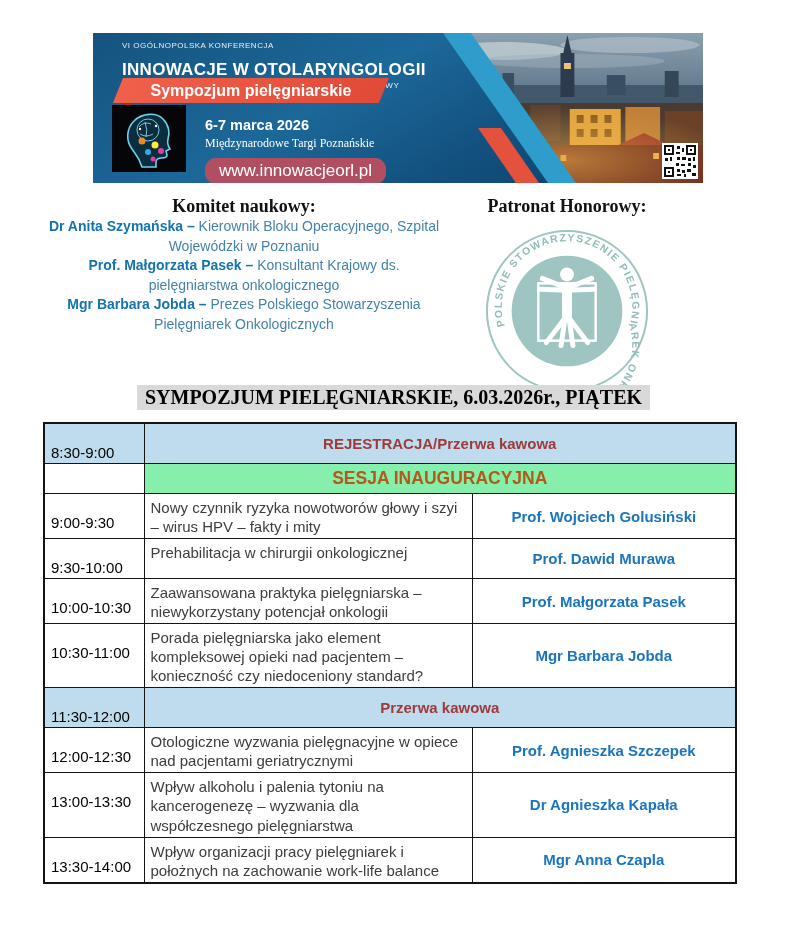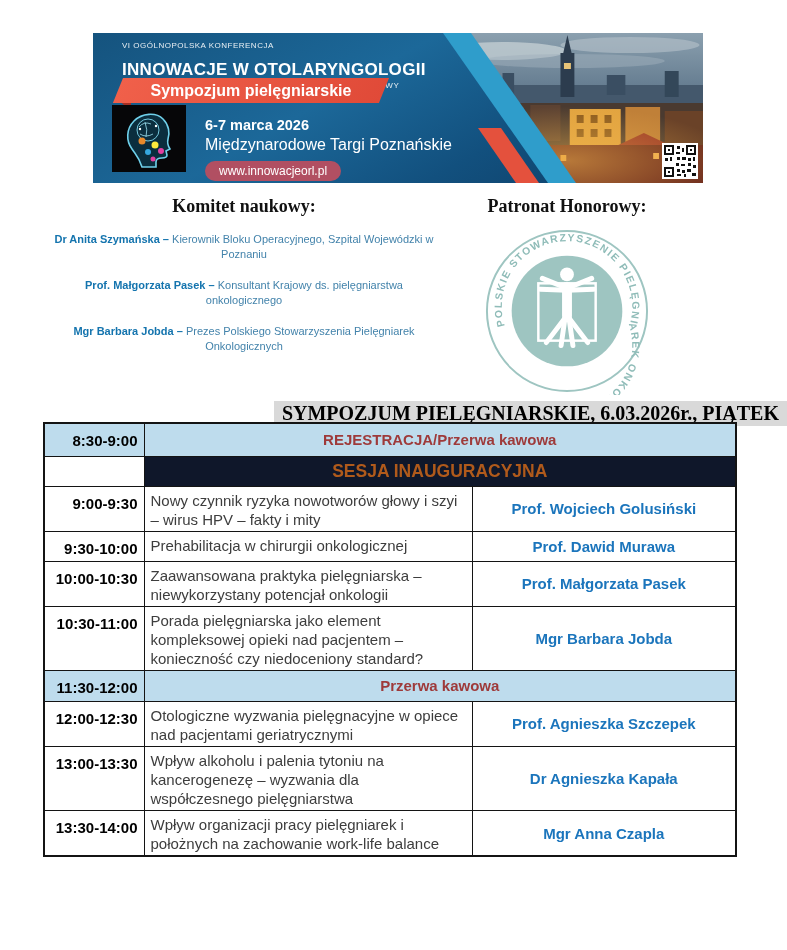--- a/index.html
+++ b/index.html
@@ -21,48 +21,48 @@
   .banner-sub { font-size:8px; letter-spacing:.6px; opacity:.9; text-align:center; margin-left:60px; margin-top:1px; }
   .red-ribbon { position:absolute; left:30px; top:45px; width:266px; height:25px; background:linear-gradient(100deg,#f0604a,#e04a38);
                 transform:skewX(-22deg); transform-origin:top left; }
   .ribbon-fold { position:absolute; left:24px; top:66px; width:14px; height:12px; background:#a52e22;
                 clip-path:polygon(0 0, 100% 0, 100% 100%); }
   .red-ribbon span { display:block; transform:skewX(22deg); color:#fff; font-weight:bold; font-size:16px;
                 text-align:center; line-height:25px; }
   .brain-box { position:absolute; left:19px; top:72px; width:74px; height:67px; background:#060608; }
   .date-block { position:absolute; left:112px; top:84px; color:#fff; }
   .banner-date { font-size:14.5px; font-weight:bold; }
-  .banner-venue { font-size:16px; margin-top:3px; }
-  .site-pill { display:inline-block; margin-top:7px; background:#b14f62; color:#fff; font-size:12px;
+  .banner-venue { font-size:12px; margin-top:3px;font-family:Liberation Serif, serif; }
+  .site-pill { display:inline-block; margin-top:7px; background:#b14f62; color:#fff; font-size:17px;
                padding:3px 14px; border-radius:11px; }
   .qr { position:absolute; left:569px; top:110px; width:36px; height:36px; background:#fff; }
 
   
   .committee { position:absolute; left:48px; top:196px; width:392px; text-align:center; }
   .patronage { position:absolute; left:442px; top:196px; width:250px; text-align:center; }
   .section-title { font-family:"Liberation Serif", serif; font-size:18px; font-weight:bold; color:#111; }
-  .committee .member { margin-top:15px; font-size:11px; line-height:1.4; }
+  .committee .member { font-size:14px; line-height:1.4; }
   .member-name { color:#1474ae; font-weight:bold; }
   .member-role { color:#4383ab; }
   .patronage svg { margin-top:10px; }
 
   
-  .schedule-title-wrap { position:absolute; left:0; top:401px; width:787px; text-align:right;border-radius:7px; }
+  .schedule-title-wrap { position:absolute; left:0; top:385px; width:787px; text-align:center;border-radius:7px; }
   .schedule-title { display:inline-block; background:#d9d9d9; color:#000; font-family:"Liberation Serif", serif;
                     font-size:20px; font-weight:bold; padding:1px 8px; }
   table.schedule { position:absolute; left:43px; top:422px; width:692px; border-collapse:collapse;
                    table-layout:fixed; border:2px solid #141414; }
   col.c-time { width:100px; } col.c-topic { width:328px; } col.c-speaker { width:264px; }
   td { border:1.5px solid #141414; font-size:15px; padding:2px 6px; }
-  td.time { font-weight:bold; color:#000; text-align:right; vertical-align:top; padding-top:8px; white-space:nowrap; }
+  td.time { font-weight:normal; color:#000; text-align:left; vertical-align:top; padding-top:20px; white-space:nowrap; }
   td.topic { color:#3d3d3d; text-align:left; vertical-align:top; padding-top:4px; line-height:1.27; }
   td.speaker { color:#1b75bc; font-weight:bold; text-align:center; vertical-align:middle; }
   tr.break td { background:#bedced; }
   tr.break td.label { color:#9e3a3a; font-weight:bold; text-align:center; vertical-align:middle; }
-  tr.session td.label { background:#0f172a; color:#b05a1b; font-weight:bold; font-size:17.5px;
+  tr.session td.label { background:#86efac; color:#b05a1b; font-weight:bold; font-size:17.5px;
                         text-align:center; vertical-align:middle; }
   tr.r-h33 { height:33px; } tr.r-h30 { height:30px; } tr.r-h39 { height:39px; } tr.r-h55 { height:55px; }
   tr.r-h52 { height:52px; } tr.r-h31 { height:31px; } tr.r-h56 { height:56px; } tr.r-h44 { height:44px; }
 </style>
 </head>
 <body>
 
 <div id="page">
 
   <div class="banner">

